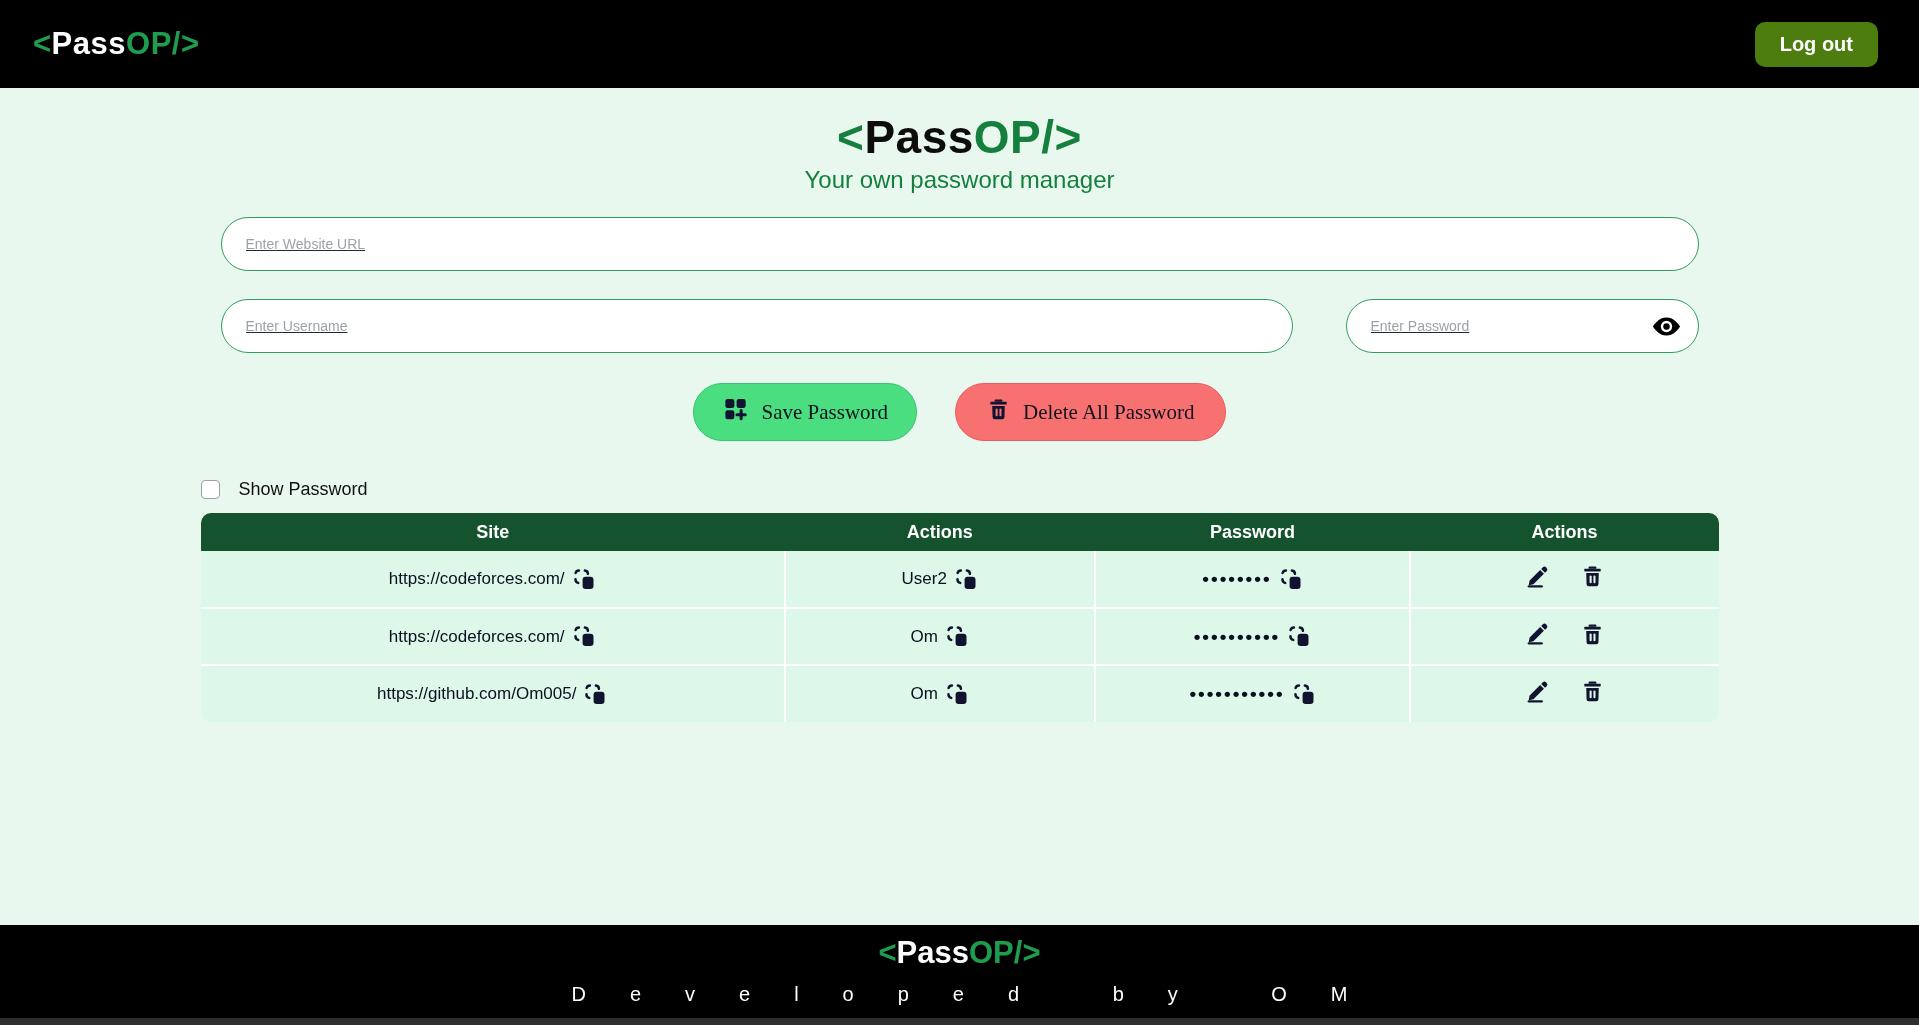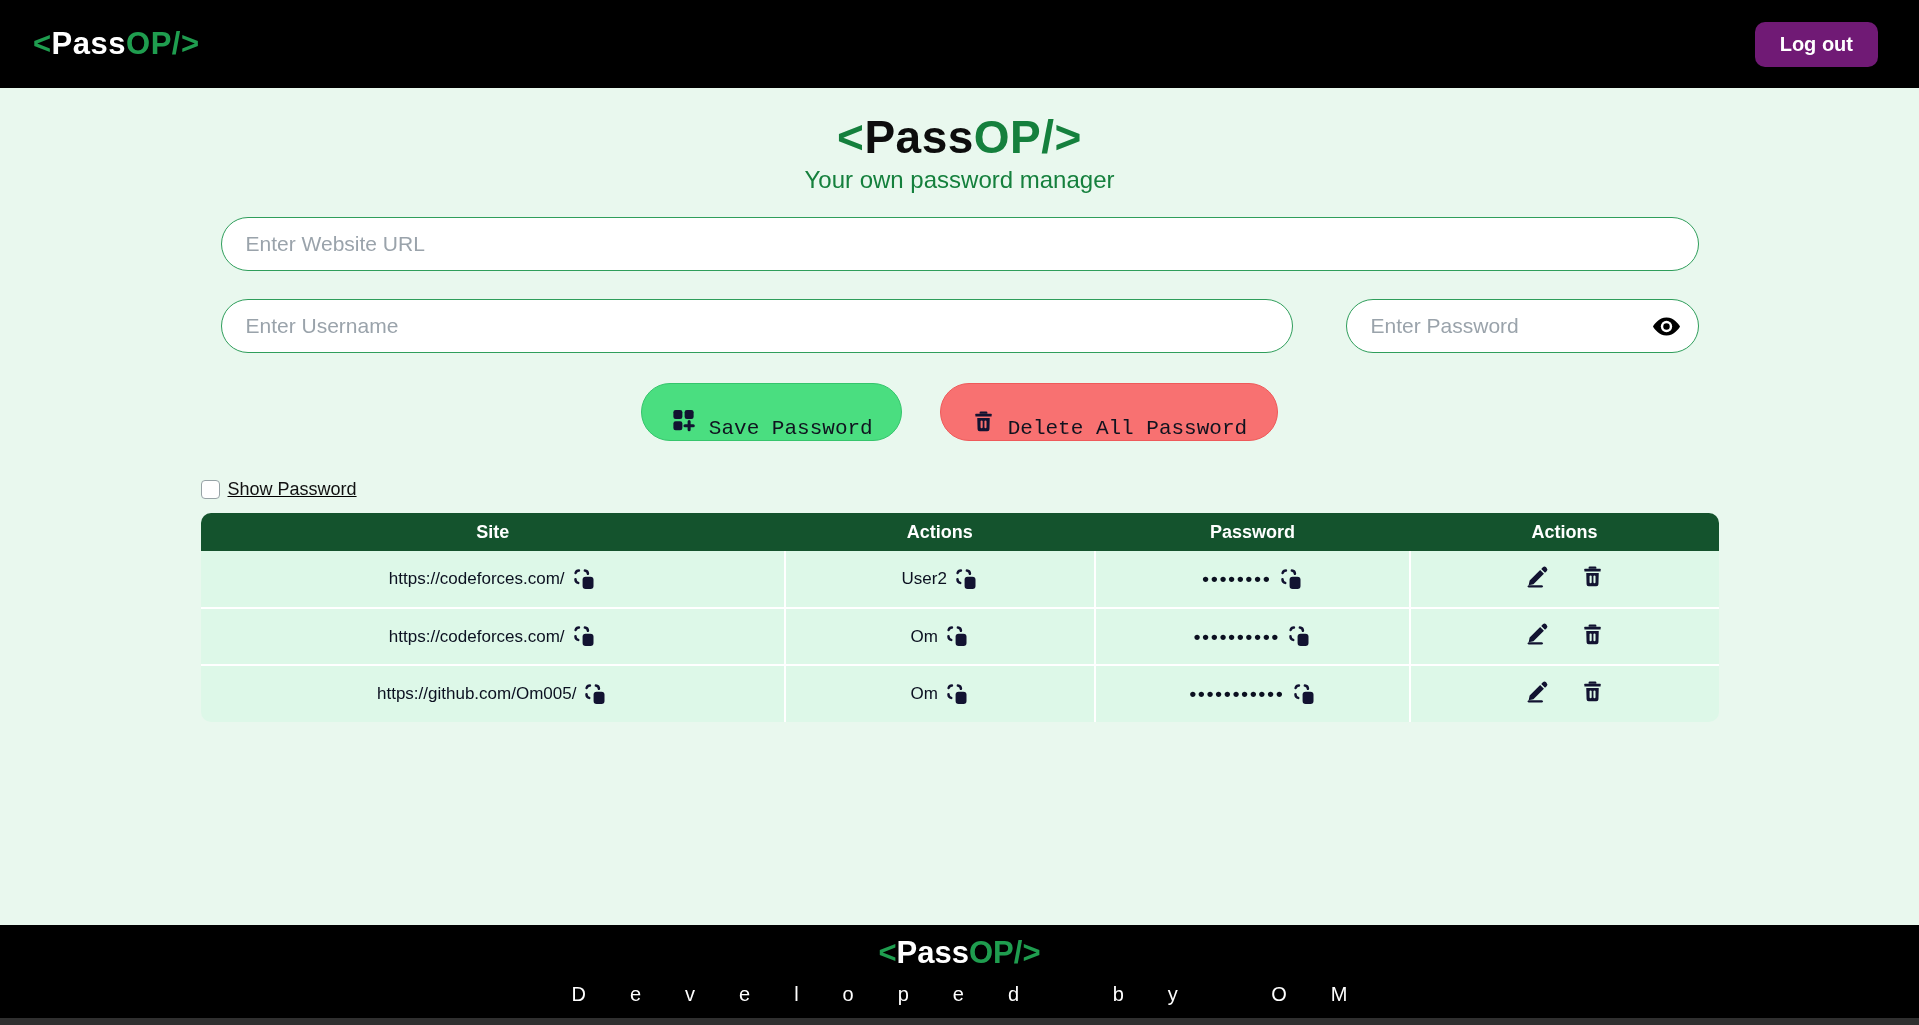--- a/index.html
+++ b/index.html
@@ -6,52 +6,52 @@
   html,body { width:1919px; height:1025px; overflow:hidden; }
   body { font-family:"Liberation Sans","DejaVu Sans",sans-serif; background:#e9f8ee; }
   .page { display:flex; flex-direction:column; width:100%; height:100%; }
 
   
   .navbar { height:88px; background:#000; display:flex; align-items:center;
             justify-content:space-between; padding:0 41px 0 33px; flex:0 0 auto; }
   .logo { font-weight:bold; font-size:31px; letter-spacing:.5px; }
   .logo .lg { color:#1f9d4f; }
   .navbar .logo .lmid { color:#ffffff; }
-  .logout-btn { background:#701a75; color:#fff; font-family:inherit; font-weight:bold;
+  .logout-btn { background:#4d7c0f; color:#fff; font-family:inherit; font-weight:bold;
             font-size:20px; border:none; border-radius:10px; padding:11px 25px; cursor:pointer; }
 
   
   .hero { text-align:center; padding-top:22px; }
   .hero-logo { font-size:46px; font-weight:bold; letter-spacing:.5px; }
   .hero-logo .lg { color:#15803d; }
   .hero-logo .lmid { color:#0d0d0d; }
   .hero-sub { font-size:24px; color:#15803d; margin-top:2px; }
 
   
   .container { width:1518px; margin:0 auto; }
   .form { padding:0 20px; }
   .input { width:100%; height:54px; border:1px solid #2f9e5b; border-radius:27px;
-           background:#fff; font-family:inherit; font-size:21px; color:#1f2937;
-           padding:0 24px; outline:none; }
+           background:#fff; font-family:inherit; font-size:14px; color:#1f2937;
+           padding:0 24px; outline:none;text-decoration:underline; }
   .input::placeholder { color:#9aa3ab; }
   .url-input { margin-top:23px; display:block; }
   .row2 { display:flex; margin-top:28px; gap:53px; }
   .user-wrap { flex:1; }
   .pw-wrap { position:relative; width:353px; flex:0 0 auto; }
   .pw-wrap .input { padding-right:58px; }
   .eye { position:absolute; right:16px; top:50%; transform:translateY(-50%);
          width:32px; height:32px; display:flex; align-items:center; justify-content:center; cursor:pointer; }
 
   .btn-row { display:flex; justify-content:center; gap:38px; margin-top:30px; }
-  .pill-btn { display:flex; align-items:flex-end; gap:12px; height:58px; border-radius:29px;
-              font-family:Liberation Mono, monospace; font-size:21px; color:#10131f; cursor:pointer; }
+  .pill-btn { display:flex; align-items:center; gap:12px; height:58px; border-radius:29px;
+              font-family:Liberation Serif, serif; font-size:21px; color:#10131f; cursor:pointer; }
   .save-btn { background:#4ade80; border:1px solid #35c56c; padding:0 28px; }
   .del-btn  { background:#f87171; border:1px solid #ee5a5a; padding:0 30px; }
 
-  .show-row { display:flex; align-items:center; gap:8px; margin-top:38px;text-decoration:underline; }
+  .show-row { display:flex; align-items:center; gap:19px; margin-top:38px; }
   .checkbox { width:19px; height:19px; appearance:none; -webkit-appearance:none;
               border:1.7px solid #97a3a6; border-radius:4px; background:#fff; cursor:pointer; }
   .show-label { font-size:18px; color:#111; }
 
   .vault-title { font-size:23px; font-weight:bold; color:#0a0a0a; margin-top:9px; }
 
   
   .table-wrap { margin-top:13px; border-radius:10px; overflow:hidden; width:100%; }
   table { width:100%; border-collapse:collapse; }
   thead th { background:#14532d; color:#fff; font-size:18px; font-weight:bold; height:38px; }

